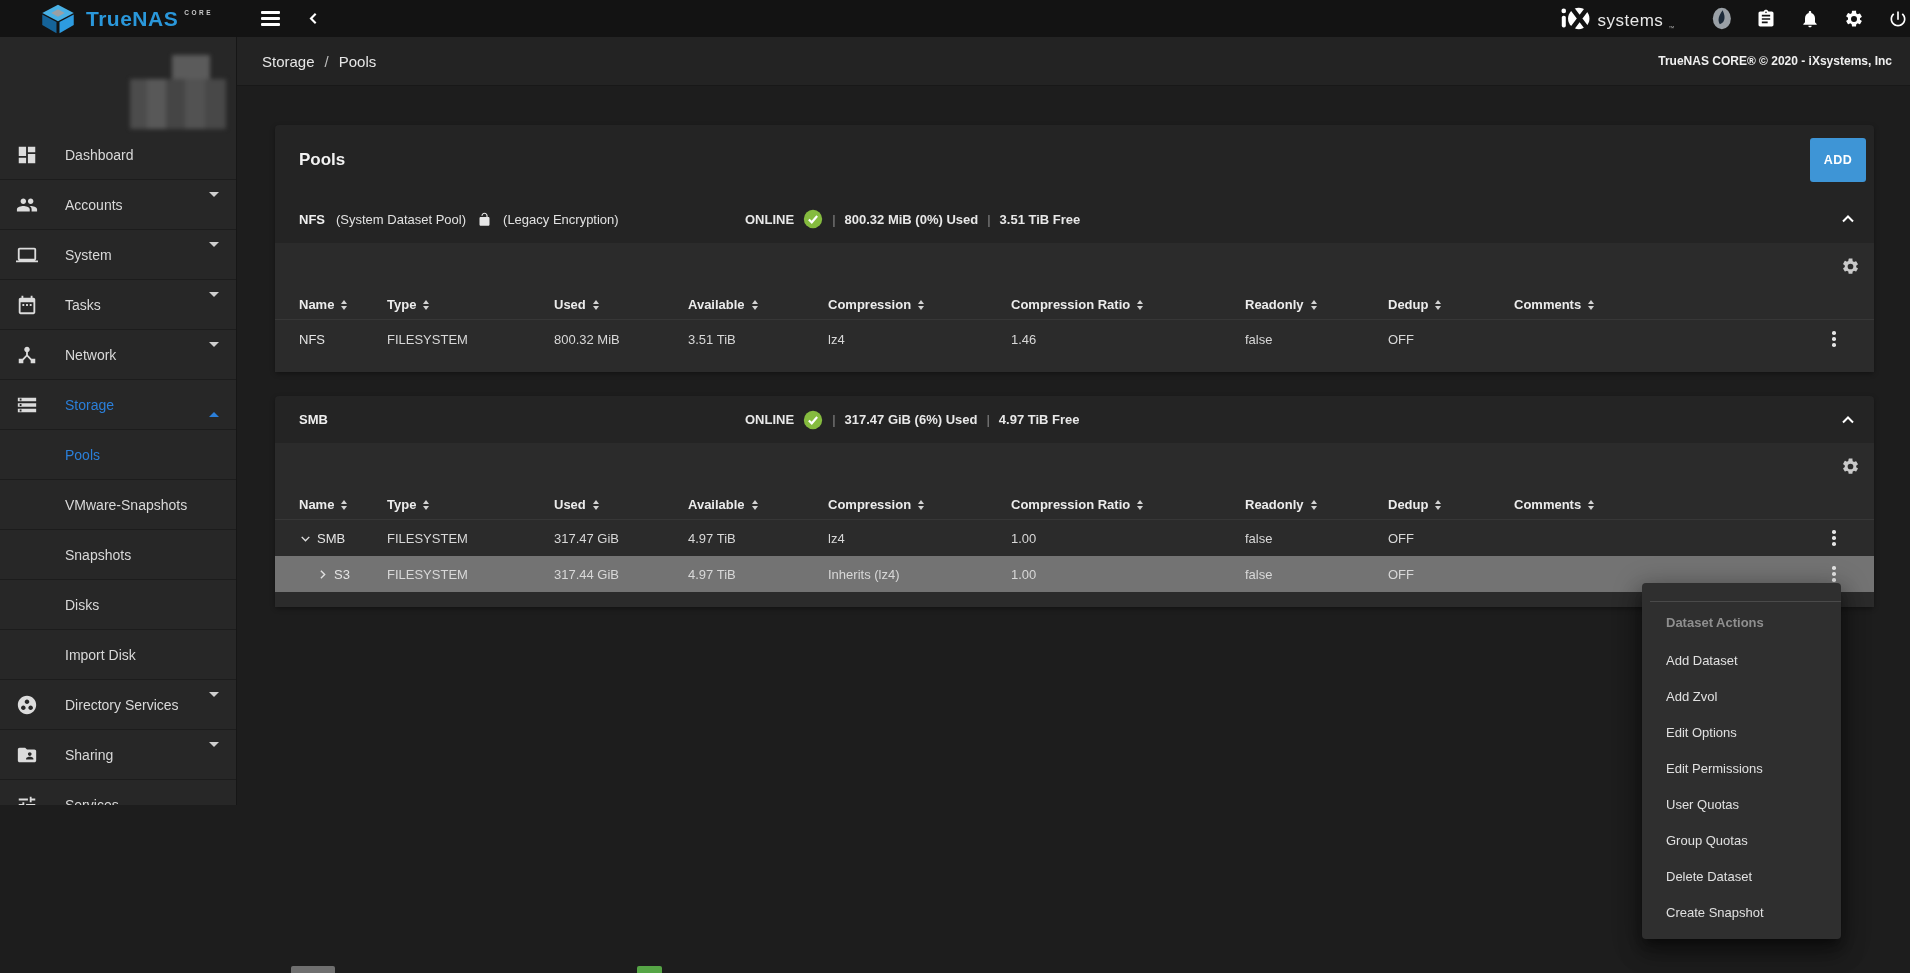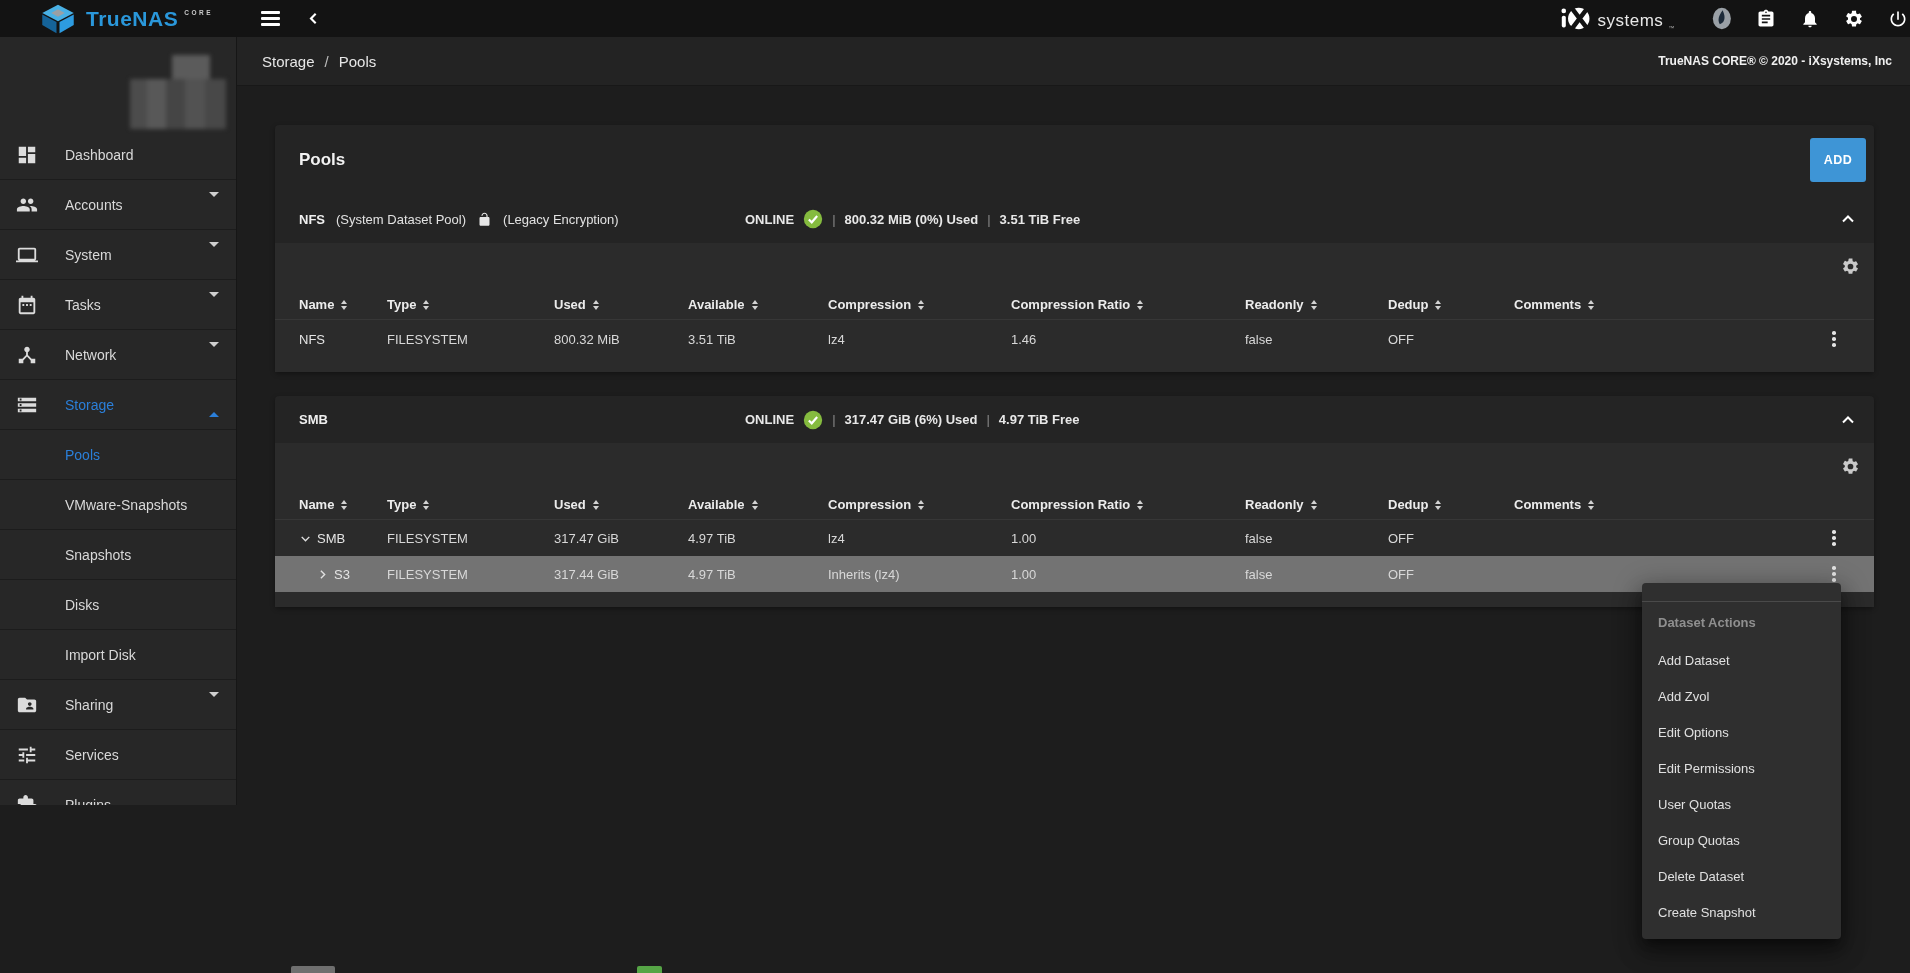--- a/index.html
+++ b/index.html
@@ -124,20 +124,21 @@
     letter-spacing:0; line-height:5px; display:flex; flex-direction:column; gap:2.5px; align-items:center;
   }
   .dots i { width:3.5px; height:3.5px; border-radius:50%; background:#e3e3e3; display:block; }
 
   
   .ctx-menu {
     position:absolute; left:1642px; top:583px; width:199px; height:356px;
     background:#2f2f2f; border-radius:4px; z-index:30;
     box-shadow:0 7px 9px -4px rgba(0,0,0,.4), 0 14px 21px 2px rgba(0,0,0,.3), 0 5px 26px 4px rgba(0,0,0,.25);
     padding-bottom:8px;
+    padding-left:8px;
   }
   .ctx-spacer { height:19px; border-bottom:1px solid #4a4a4a; }
   .ctx-title { height:41px; display:flex; align-items:center; padding-left:16px;
     color:#8f8f8f; font-size:13px; font-weight:700; }
   .ctx-item { height:36px; line-height:36px; padding-left:16px; color:#e0e0e0; font-size:13px; cursor:pointer; }
 
   
   .frag { position:absolute; top:966px; height:8px; border-radius:2px 2px 0 0; }
   .frag-gray { left:291px; width:44px; background:#6f6f6f; }
   .frag-green { left:637px; width:25px; background:#56a546; }
@@ -285,20 +286,29 @@
       <span class="nlabel">VMware-Snapshots</span>
     </div>
     <div class="nav-item nav-sub">
       <span class="nlabel">Snapshots</span>
     </div>
     <div class="nav-item nav-sub">
       <span class="nlabel">Disks</span>
     </div>
     <div class="nav-item nav-sub">
       <span class="nlabel">Import Disk</span>
+    </div>
+    <div class="nav-item">
+      <span class="nicon">
+          <svg width="22" height="22" viewBox="0 0 24 24" fill="currentColor">
+            <path d="M12 2C6.48 2 2 6.48 2 12s4.48 10 10 10 10-4.48 10-10S17.52 2 12 2zM8 17.5c-1.38 0-2.5-1.12-2.5-2.5s1.12-2.5 2.5-2.5 2.5 1.12 2.5 2.5-1.12 2.5-2.5 2.5zm1.5-9c0-1.38 1.12-2.5 2.5-2.5s2.5 1.12 2.5 2.5-1.12 2.5-2.5 2.5-2.5-1.12-2.5-2.5zm6.5 9c-1.38 0-2.5-1.12-2.5-2.5s1.12-2.5 2.5-2.5 2.5 1.12 2.5 2.5-1.12 2.5-2.5 2.5z"></path>
+          </svg>
+        </span>
+      <span class="nlabel">Directory Services</span>
+      <span class="arrow"><i class="arr down"></i></span>
     </div>
     <div class="nav-item">
       <span class="nicon">
           <svg width="22" height="22" viewBox="0 0 24 24" fill="currentColor">
             <path d="M20 6h-8l-2-2H4c-1.1 0-2 .9-2 2v12c0 1.1.9 2 2 2h16c1.1 0 2-.9 2-2V8c0-1.1-.9-2-2-2zm-5 3c1.1 0 2 .9 2 2s-.9 2-2 2-2-.9-2-2 .9-2 2-2zm4 8h-8v-1c0-1.33 2.67-2 4-2s4 .67 4 2v1z"></path>
           </svg>
         </span>
       <span class="nlabel">Sharing</span>
       <span class="arrow"><i class="arr down"></i></span>
     </div>

